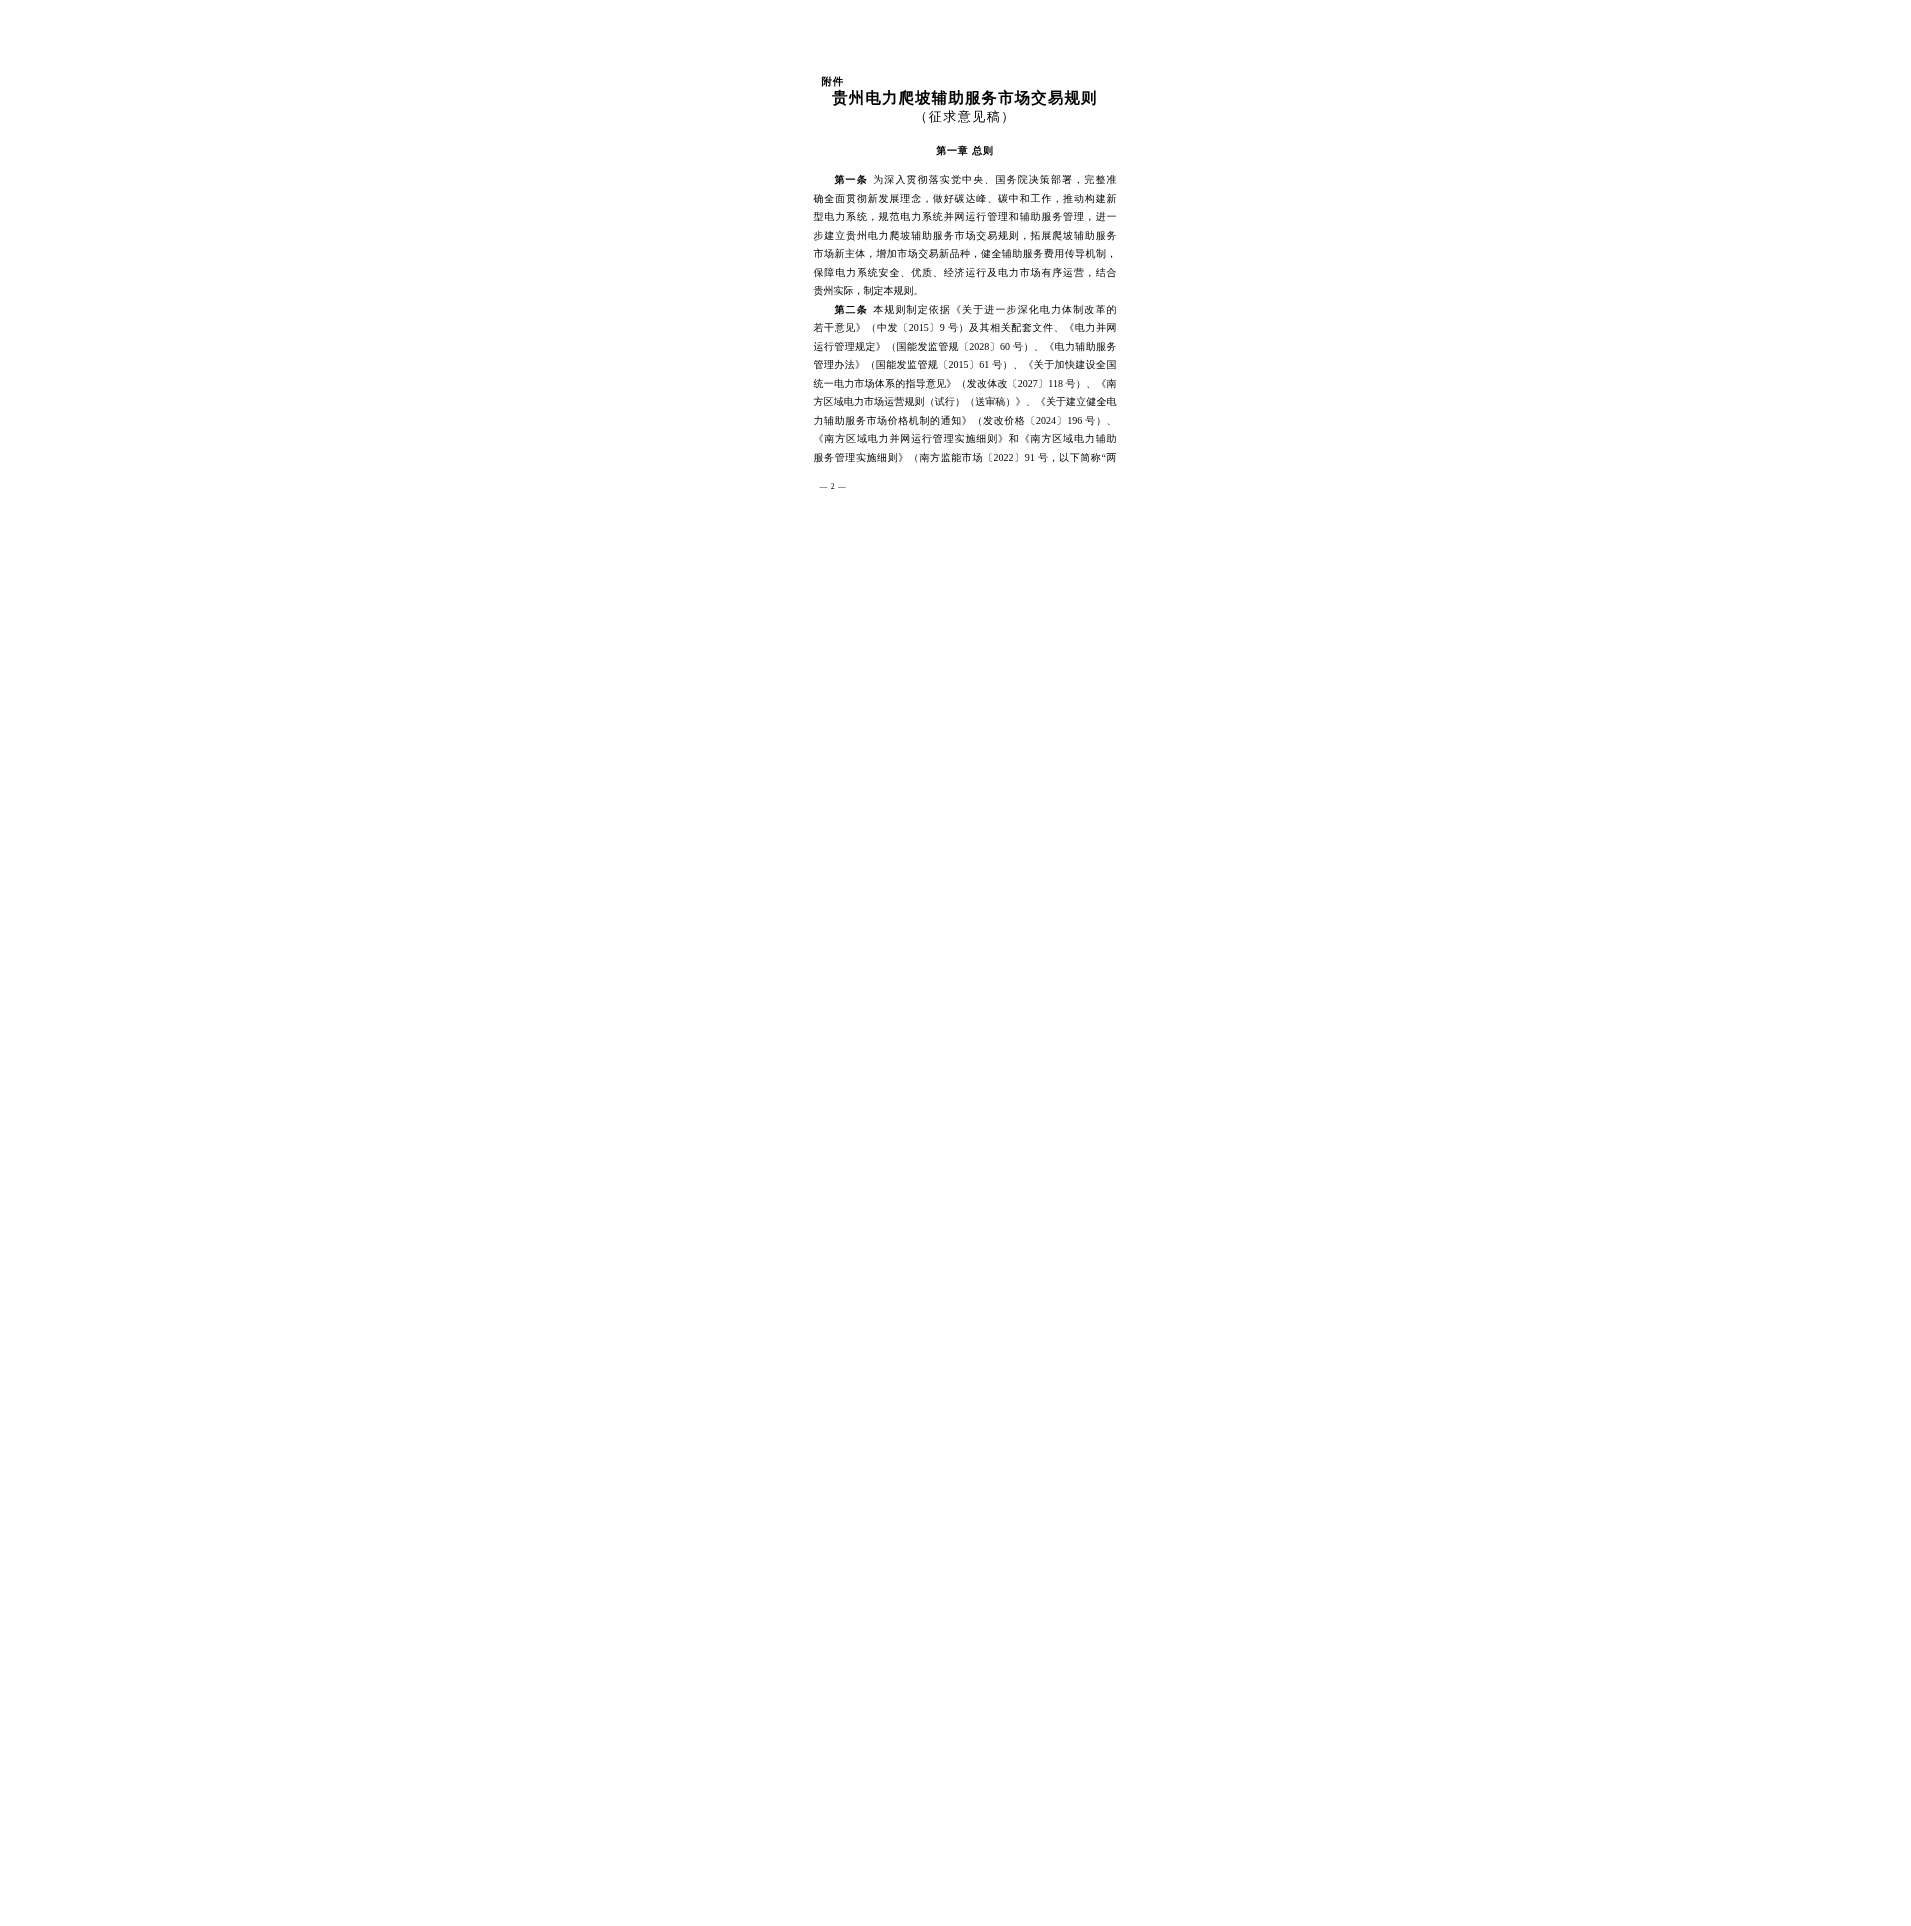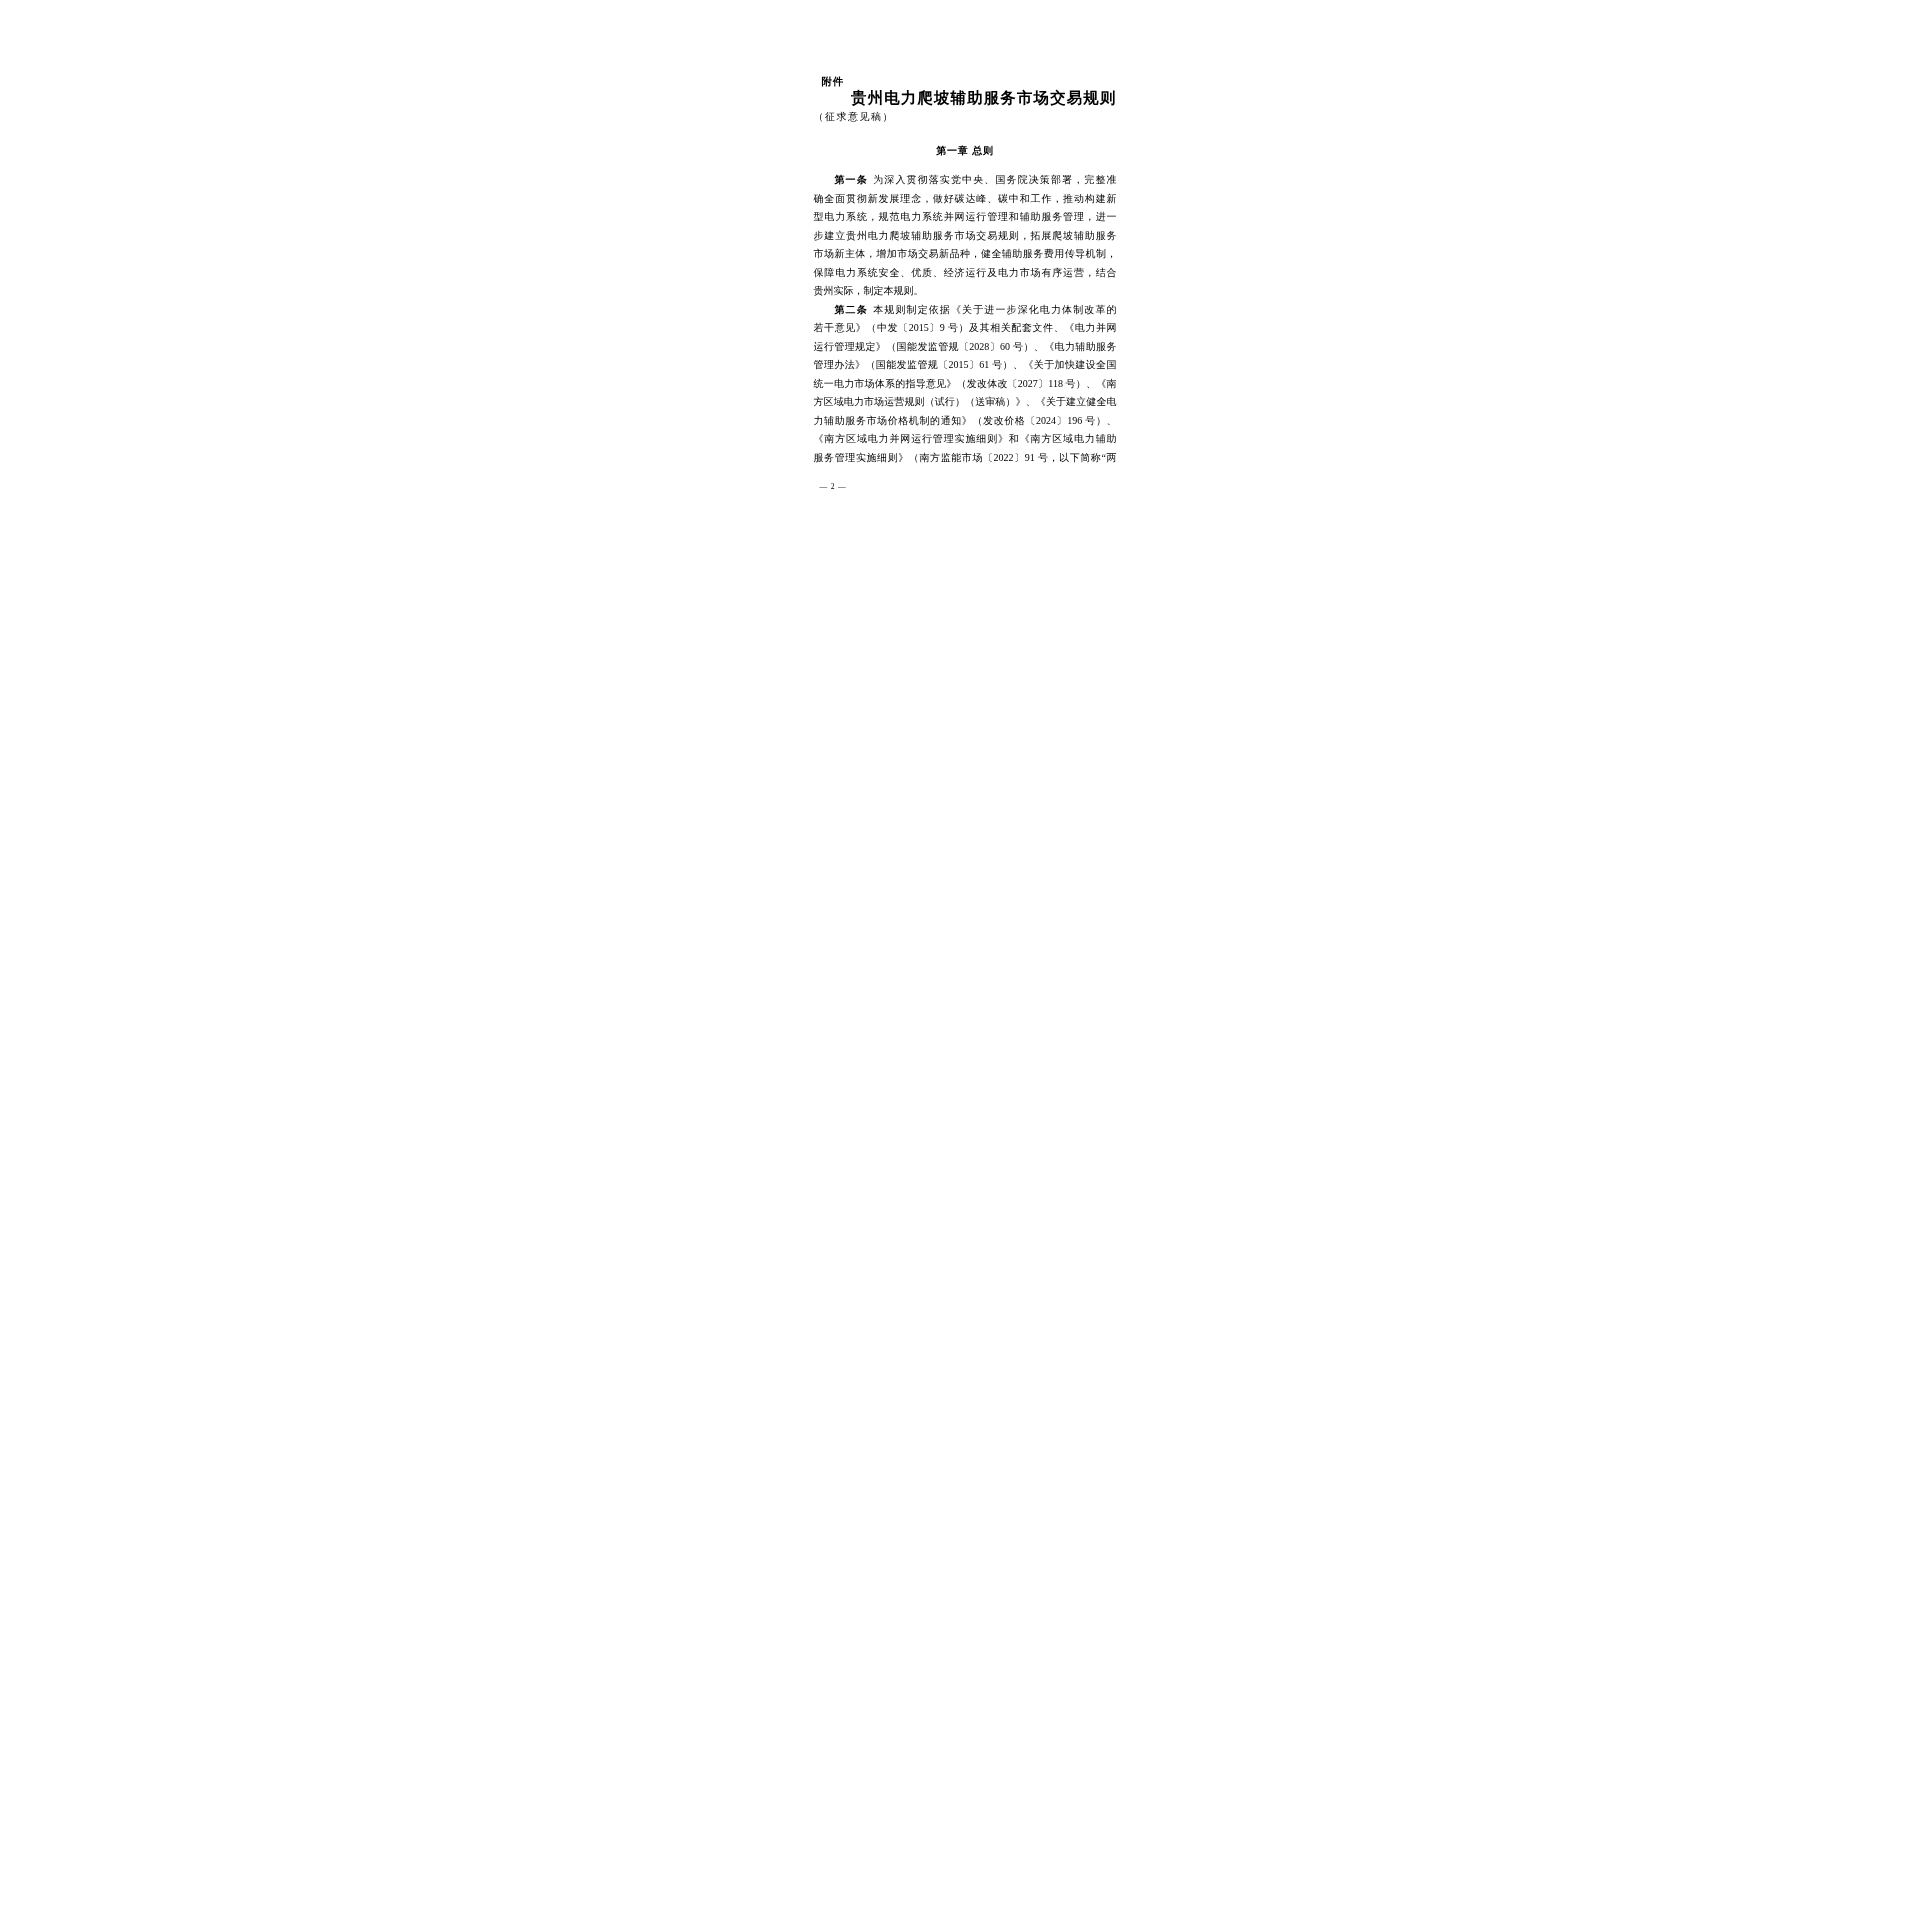--- a/index.html
+++ b/index.html
@@ -25,35 +25,36 @@
     font-size: 10.4px;
     line-height: 11.6px;
     letter-spacing: 0.8px;
     padding-left: 8px;
   }
   .doc-title {
     position: absolute;
     left: 49px;
     top: 89px;
     width: 303px;
-    text-align: right;
+    text-align: center;
     font-family: "Liberation Sans", sans-serif;
     font-weight: 700;
     font-size: 15.4px;
     line-height: 17.7px;
     letter-spacing: 1.2px;
     white-space: nowrap;
   }
   .doc-subtitle {
     position: absolute;
     left: 49px;
     top: 112px;
     width: 303px;
+    text-align: center;
     font-family: "Liberation Serif", serif;
-    font-size: 10px;
+    font-size: 13px;
     line-height: 10px;
     letter-spacing: 1.5px;
   }
   .chapter {
     position: absolute;
     left: 49px;
     top: 145px;
     width: 303px;
     text-align: center;
     font-family: "Liberation Sans", sans-serif;

